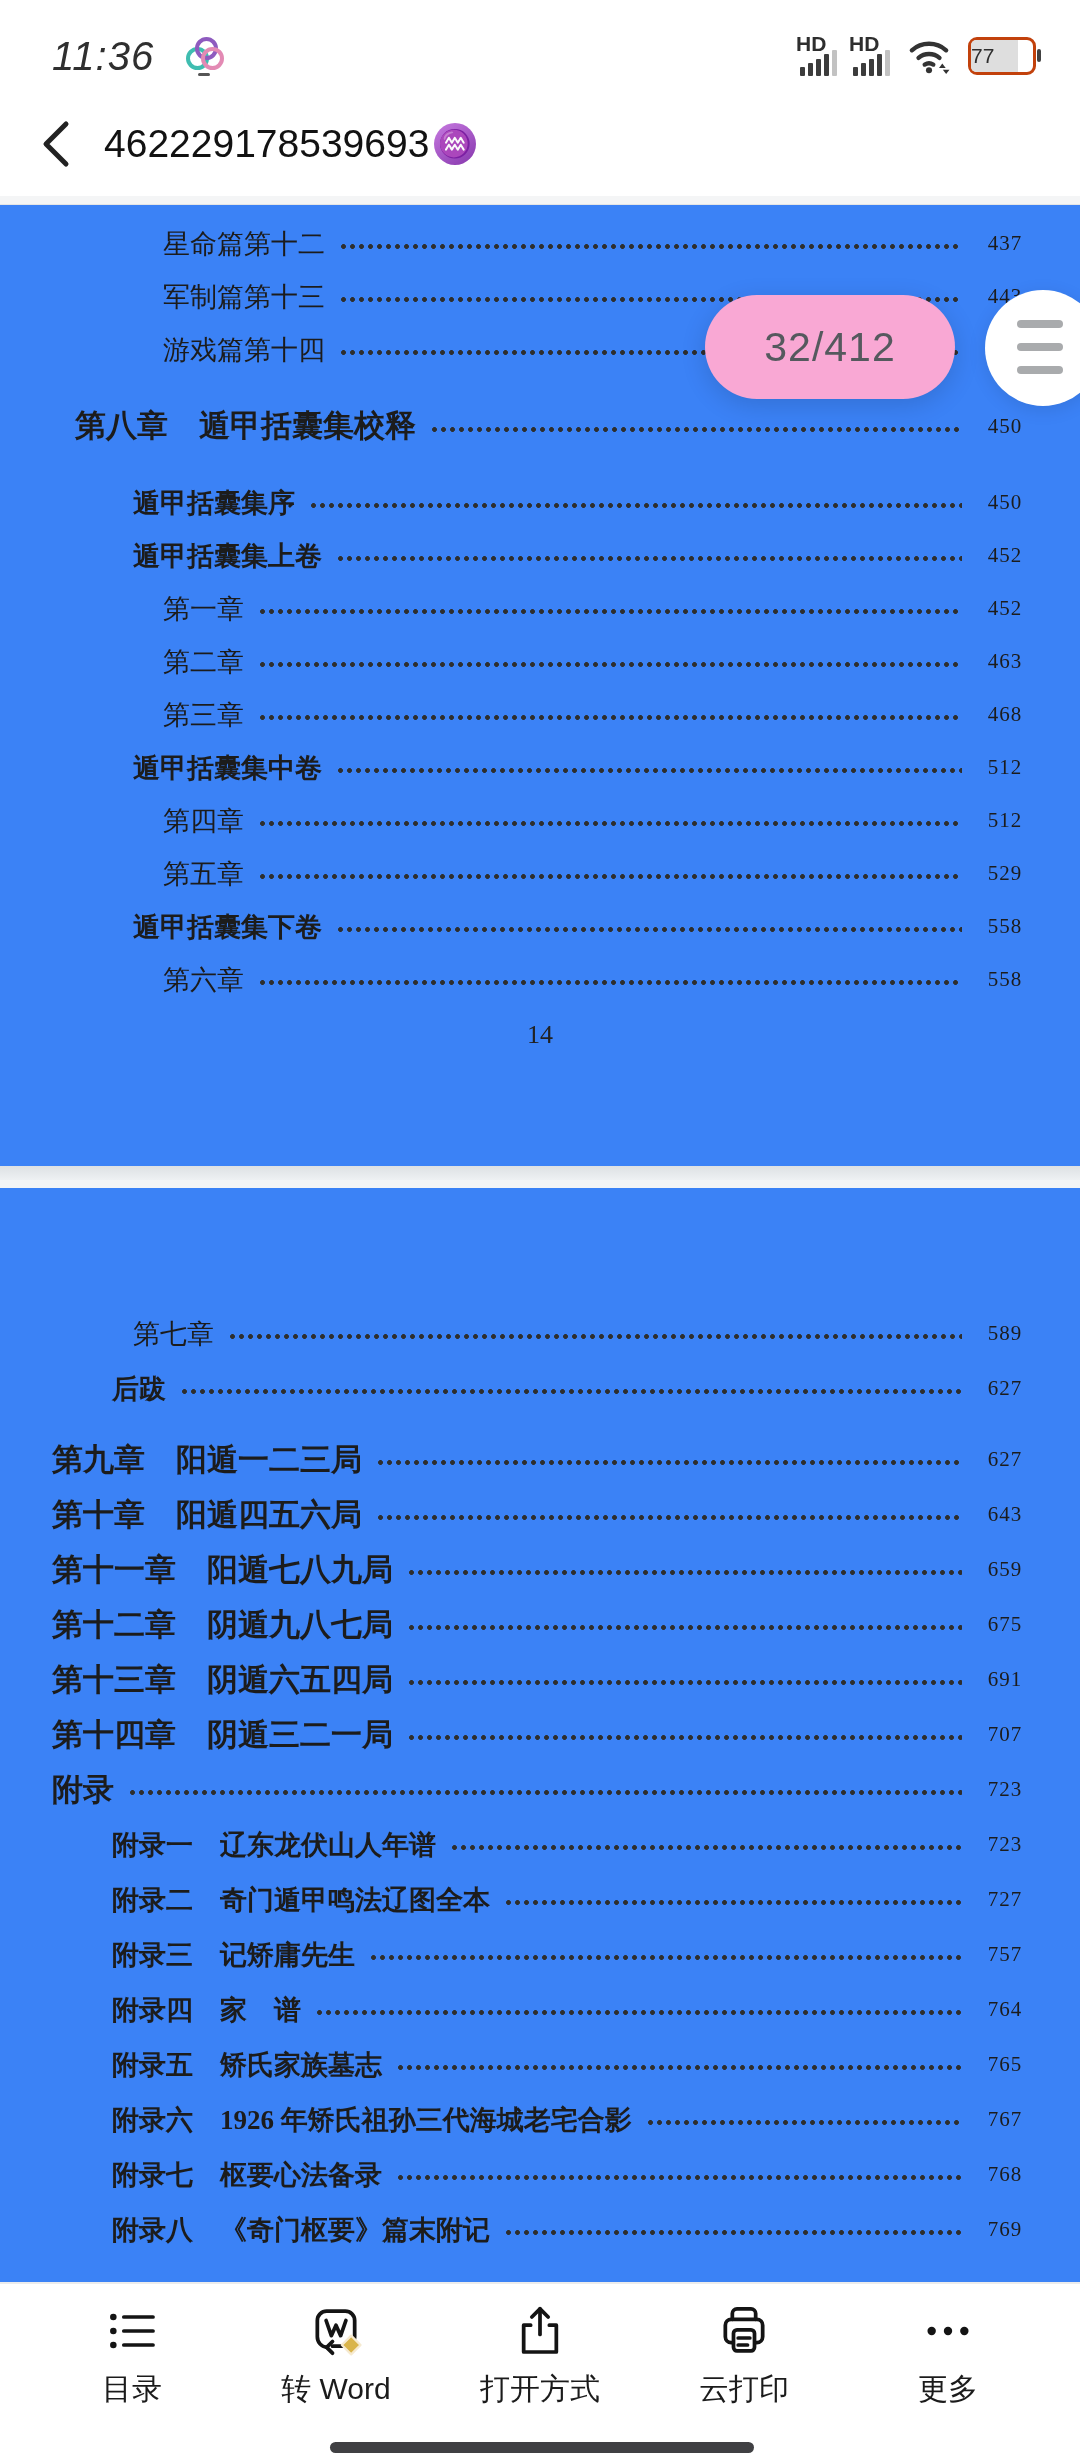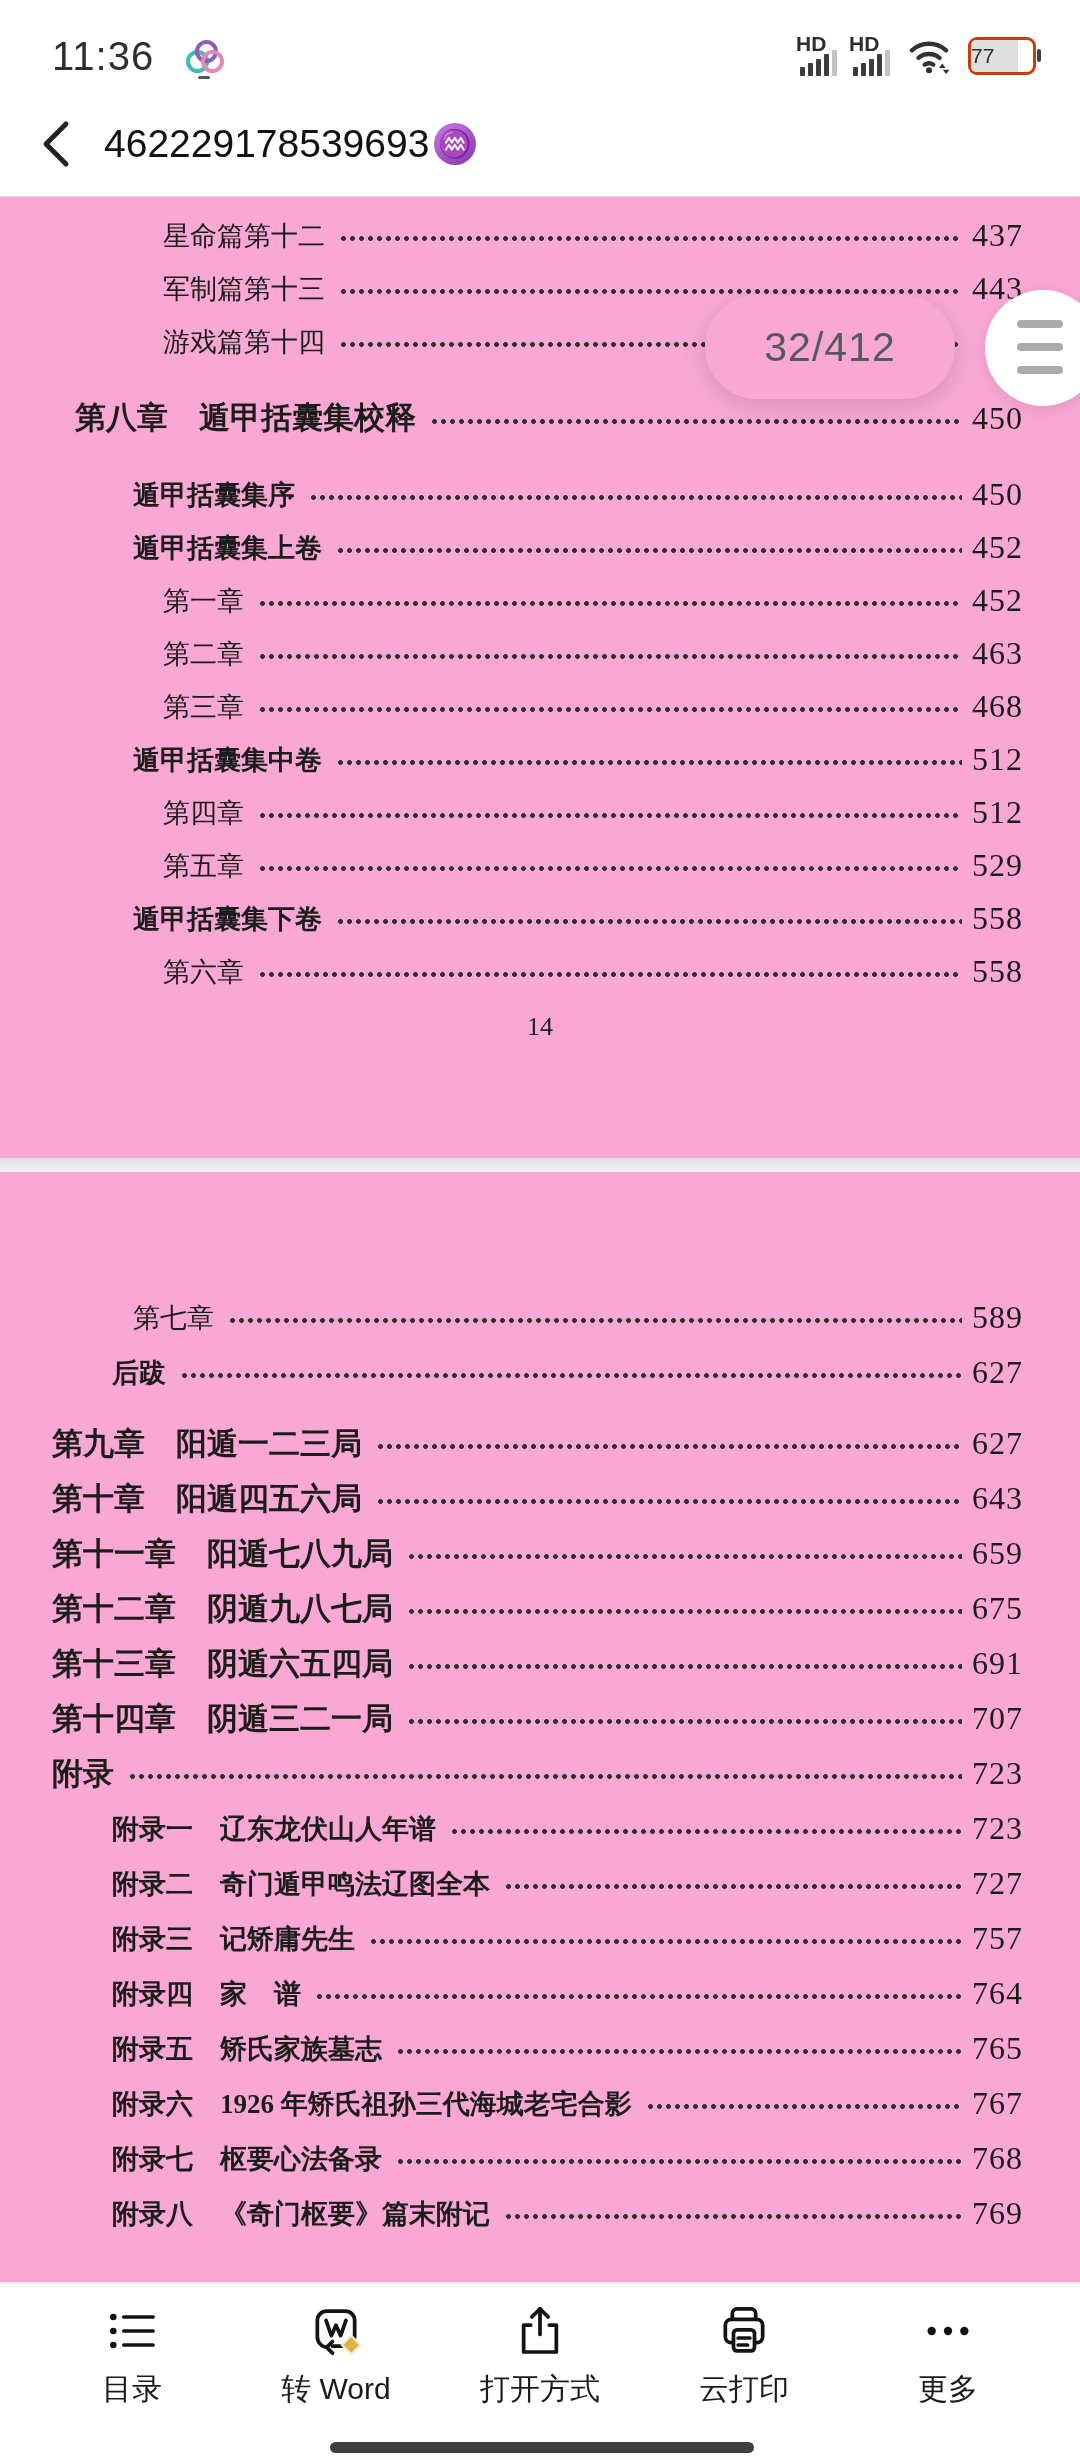--- a/index.html
+++ b/index.html
@@ -5,21 +5,21 @@
   html,body{margin:0;padding:0;}
   body{
     width:1080px;height:2460px;overflow:hidden;background:#ffffff;
     font-family:"Liberation Sans",sans-serif;position:relative;
   }
   .screen{width:1080px;height:2460px;display:flex;flex-direction:column;}
 
   
   .status-bar{height:92px;display:flex;justify-content:space-between;align-items:center;
     padding:20px 44px 0 52px;box-sizing:border-box;background:#fff;}
-  .sb-left{display:flex;align-items:flex-end;gap:32px;}
+  .sb-left{display:flex;align-items:flex-start;gap:32px;font-style:italic;}
   .sb-time{font-size:40px;color:#2f2f2f;font-weight:500;letter-spacing:1px;}
   .notif-icon{position:relative;width:40px;height:42px;}
   .notif-icon .ring{position:absolute;width:15px;height:15px;border-radius:50%;border:4px solid;}
   .notif-icon .r1{border-color:#3fbdb0;left:0px;top:13px;}
   .notif-icon .r2{border-color:#8e5bbf;left:9px;top:3px;}
   .notif-icon .r3{border-color:#e38ab4;left:15px;top:13px;}
   .notif-icon .tick{position:absolute;left:12px;bottom:0;width:12px;height:3px;background:#555;border-radius:2px;}
   .sb-right{display:flex;align-items:center;gap:16px;}
   .sim{position:relative;display:flex;align-items:flex-end;gap:3px;padding-top:14px;}
   .sim .hd{position:absolute;top:-4px;left:-4px;font-size:21px;font-weight:bold;color:#2e2e2e;letter-spacing:0px;}
@@ -37,36 +37,36 @@
   .nav-bar{height:104px;display:flex;align-items:center;padding:0 18px 0 28px;box-sizing:border-box;
     background:#fff;gap:20px;}
   .back-btn{width:56px;height:64px;display:flex;align-items:center;justify-content:center;flex:none;}
   .nav-title{flex:1;overflow:hidden;white-space:nowrap;font-size:39px;color:#121212;display:flex;align-items:center;}
   .title-badge{display:inline-flex;flex:none;width:42px;height:42px;border-radius:50%;
     background:linear-gradient(145deg,#c77ae0,#8637ad);color:#fff;font-size:27px;
     align-items:center;justify-content:center;margin:0 5px;}
 
   
   .pdf-viewport{position:relative;height:2086px;background:#f4f5f6;overflow:hidden;}
-  .page{background:#f9a8d4;box-sizing:border-box;}
+  .page{background:#3b82f6;box-sizing:border-box;margin-top:8px;}
   .page1{height:962px;padding-top:12px;border-top:1px solid #e5e5e5;}
   .page-gap{height:14px;background:linear-gradient(#dde1e4,#eef1f3);}
   .page2{height:1110px;padding-top:118px;}
 
   .toc-row{display:flex;align-items:center;height:53px;padding-right:42px;box-sizing:border-box;
     font-family:"Liberation Serif","DejaVu Serif",serif;color:#1c1c1c;font-size:27px;}
   .toc-label{white-space:nowrap;flex:none;}
   .toc-row.bold .toc-label{font-weight:bold;}
   .toc-row.big{height:60px;font-size:31px;}
   .toc-row.big .toc-label{font-weight:bold;}
   .toc-row.gap-top{margin-top:20px;}
   .toc-leader{flex:1;height:27px;margin:6px 10px 0 14px;
     background-image:radial-gradient(circle,#2e2e2e 2.1px,transparent 2.7px);
     background-size:9px 27px;background-position:0 center;background-repeat:repeat-x;}
-  .toc-page{min-width:66px;text-align:left;letter-spacing:1px;font-size:32px;font-weight:normal;
+  .toc-page{min-width:66px;text-align:center;letter-spacing:1px;font-size:21px;font-weight:normal;
     font-family:"Liberation Serif","DejaVu Serif",serif;}
 
   .page1 .lv-chapter{padding-left:75px;}
   .page1 .lv-section{padding-left:133px;}
   .page1 .lv-entry{padding-left:163px;}
   .page2 .toc-row{height:55px;}
   .page2 .toc-row.gap-top{margin-top:16px;}
   .page2 .lv-chapter{padding-left:52px;}
   .page2 .lv-sub{padding-left:133px;}
   .page2 .lv-item{padding-left:112px;}

